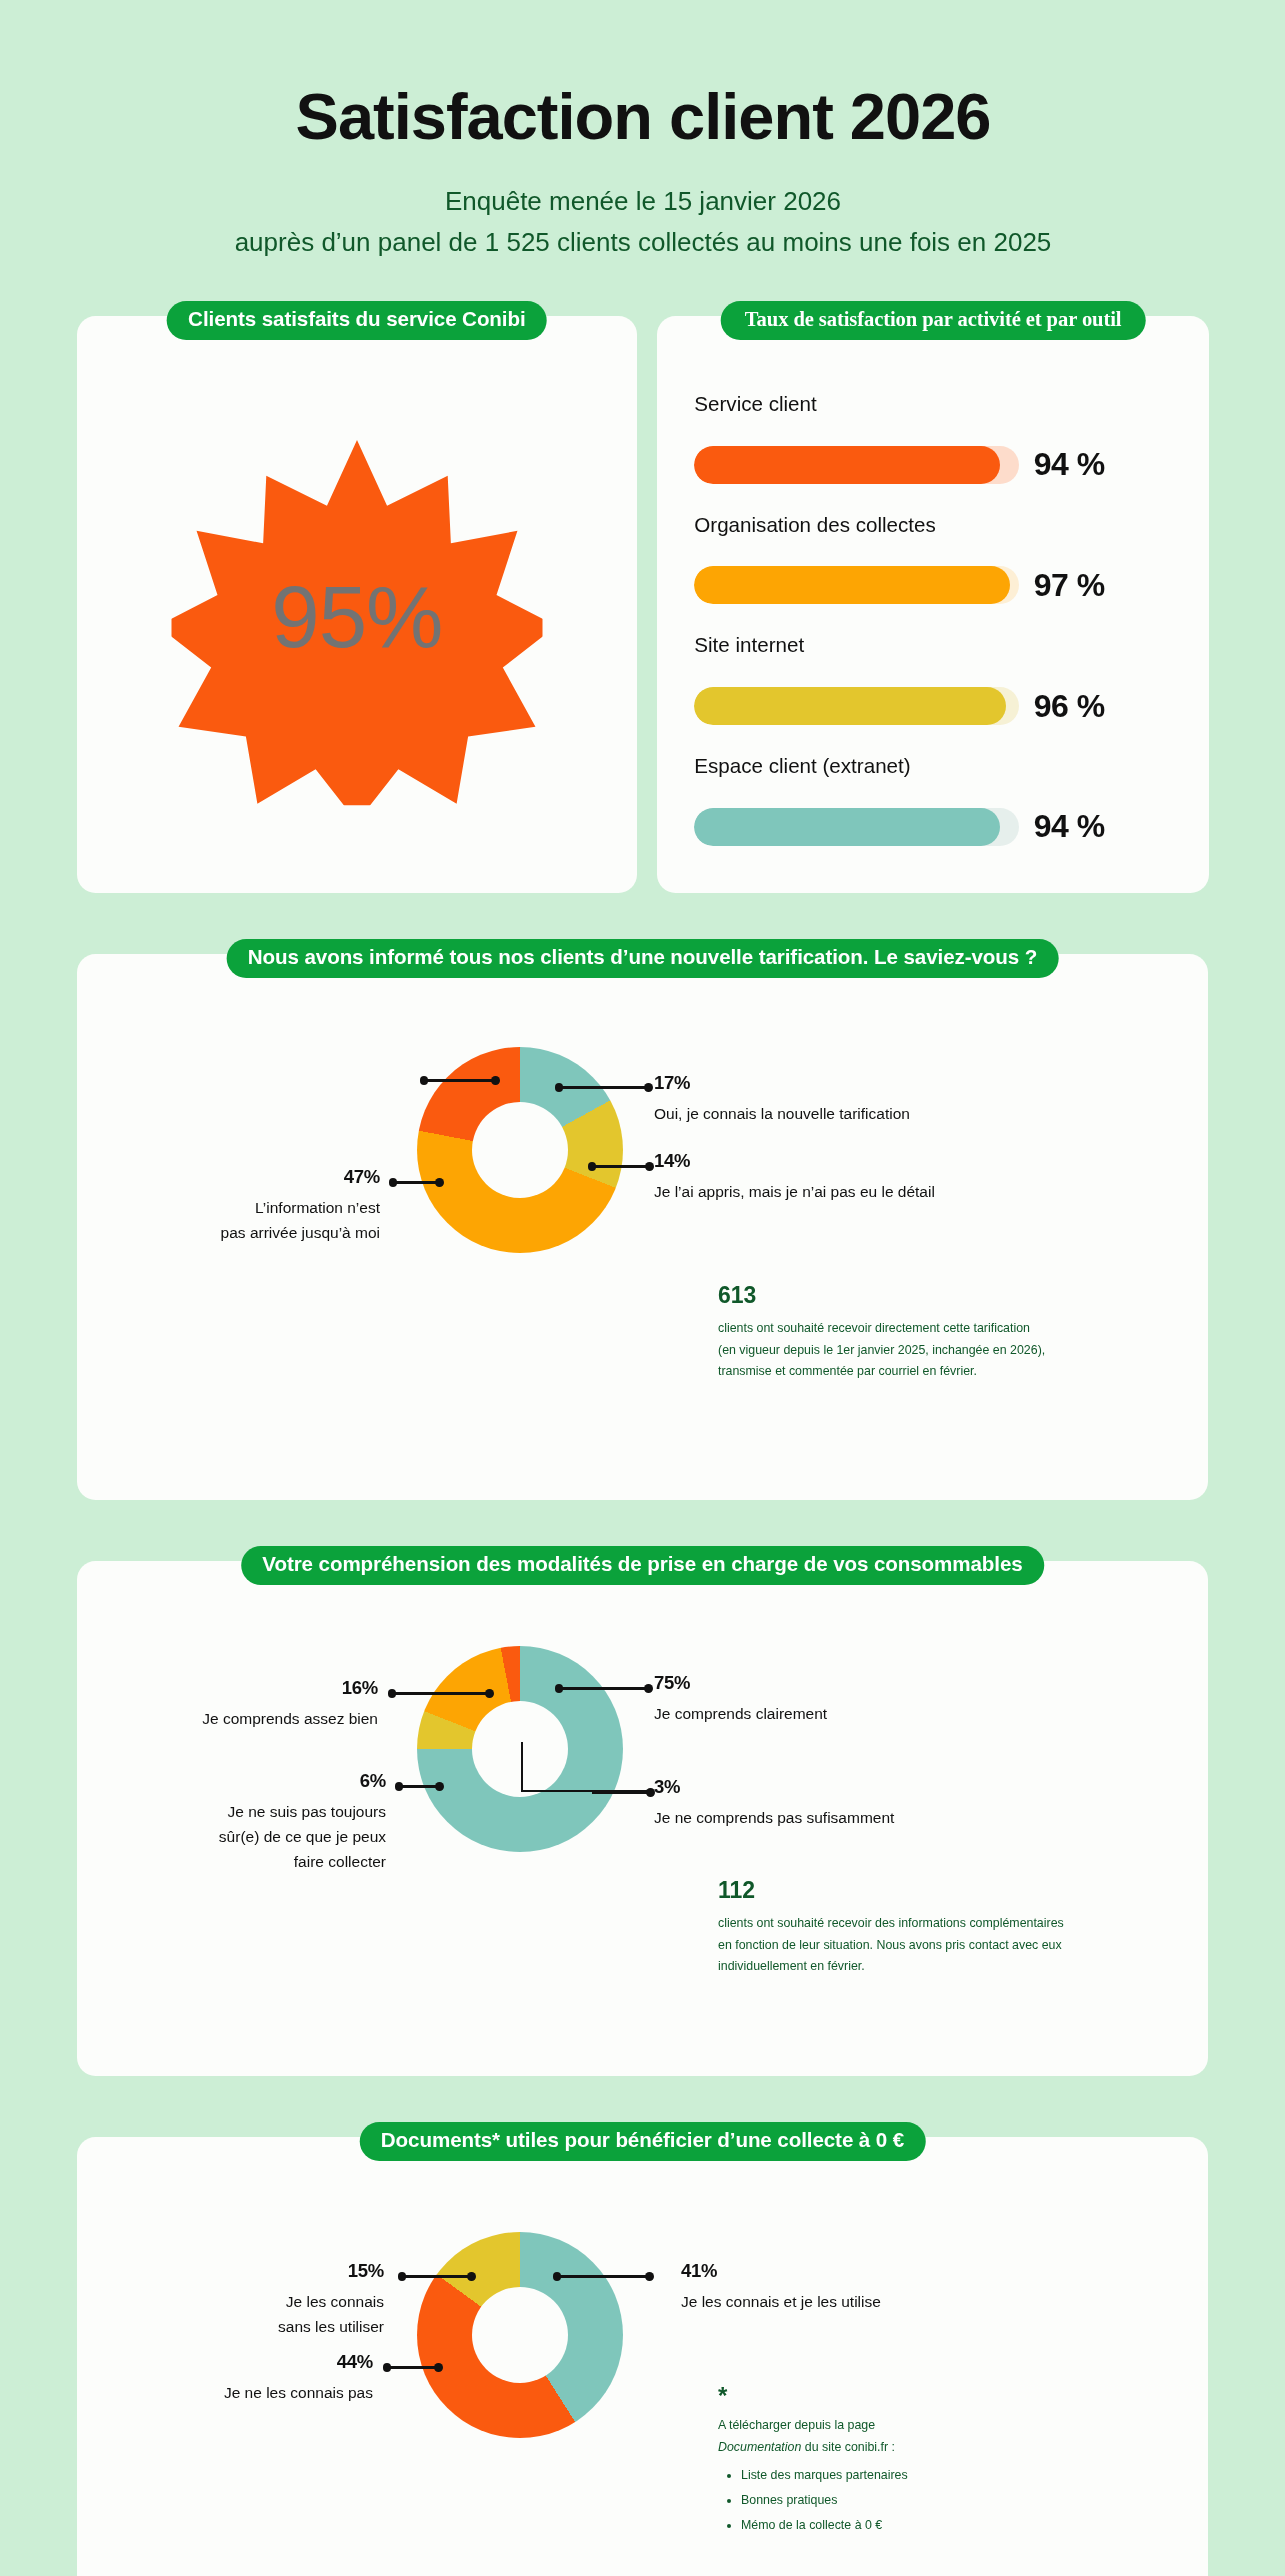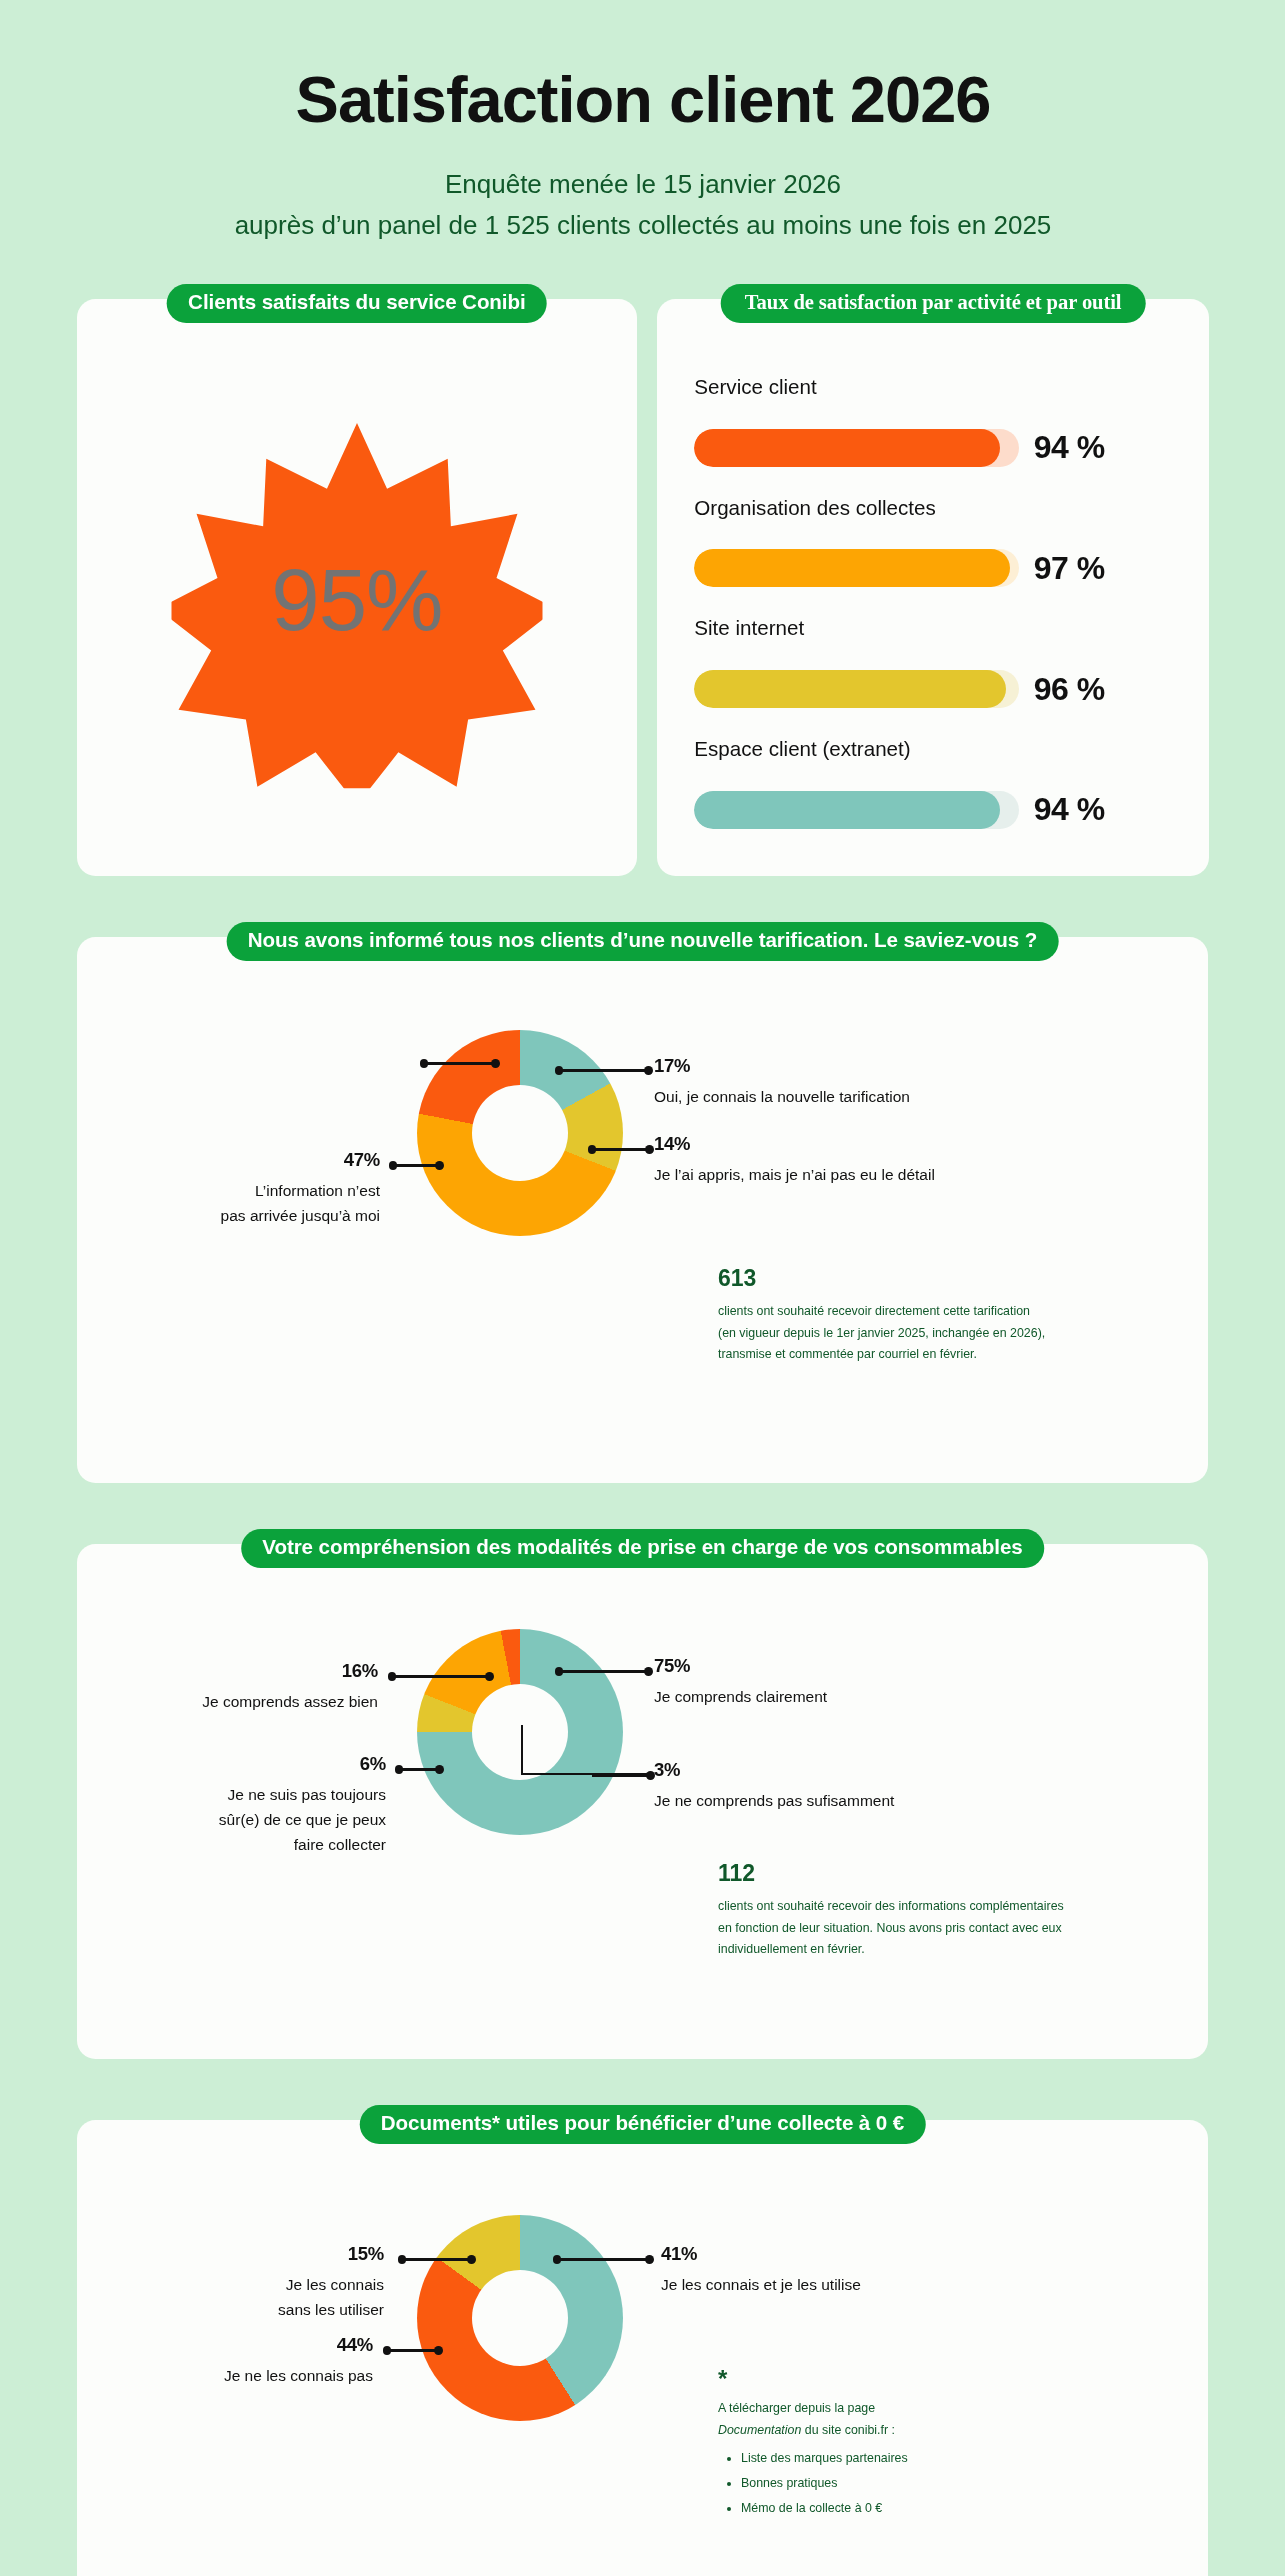--- a/index.html
+++ b/index.html
@@ -6,21 +6,21 @@
   html, body { width: 1286px; height: 2770px; }
   body {
     background: #CCEED5;
     font-family: "Liberation Sans", sans-serif;
     color: #111;
     position: relative;
     overflow: hidden;
   }
 
   
-  .header { padding-top: 67px; text-align: center; }
+  .header { padding-top: 84px; text-align: center; }
   .main-title {
     font-size: 65px;
     font-weight: 800;
     letter-spacing: -1px;
     color: #111;
     line-height: 1.0;
   }
   .subtitle-block { margin-top: 32px; }
   .subtitle-line {
     font-size: 26px;
@@ -365,21 +365,21 @@
 
   <div class="card card-wide h3">
     <div class="card-badge">Documents* utiles pour bénéficier d’une collecte à 0 €</div>
     <div class="donut-area">
 
       <div class="donut" id="donut3" style="left: 340px; top: 95px; background: conic-gradient(rgb(127, 198, 187) 0%, rgb(127, 198, 187) 41%, rgb(250, 90, 15) 41%, rgb(250, 90, 15) 85%, rgb(227, 198, 45) 85%, rgb(227, 198, 45) 100%);">
         <div class="hole"></div>
       </div>
 
       <div class="leader" style="left:477px; top:138px; width:98px;"></div>
-      <div class="callout right" style="left:584px; top:125px; width:335px;">
+      <div class="callout right" style="left:604px; top:125px; width:335px;">
         <div class="pct">41%</div>
         <div class="txt">Je les connais et je les utilise</div>
       </div>
 
       <div class="leader" style="left:322px; top:138px; width:75px;"></div>
       <div class="callout left" style="left:75px; top:125px; width:232px;">
         <div class="pct">15%</div>
         <div class="txt">
           <span>Je les connais</span><br>
           <span>sans les utiliser</span>

